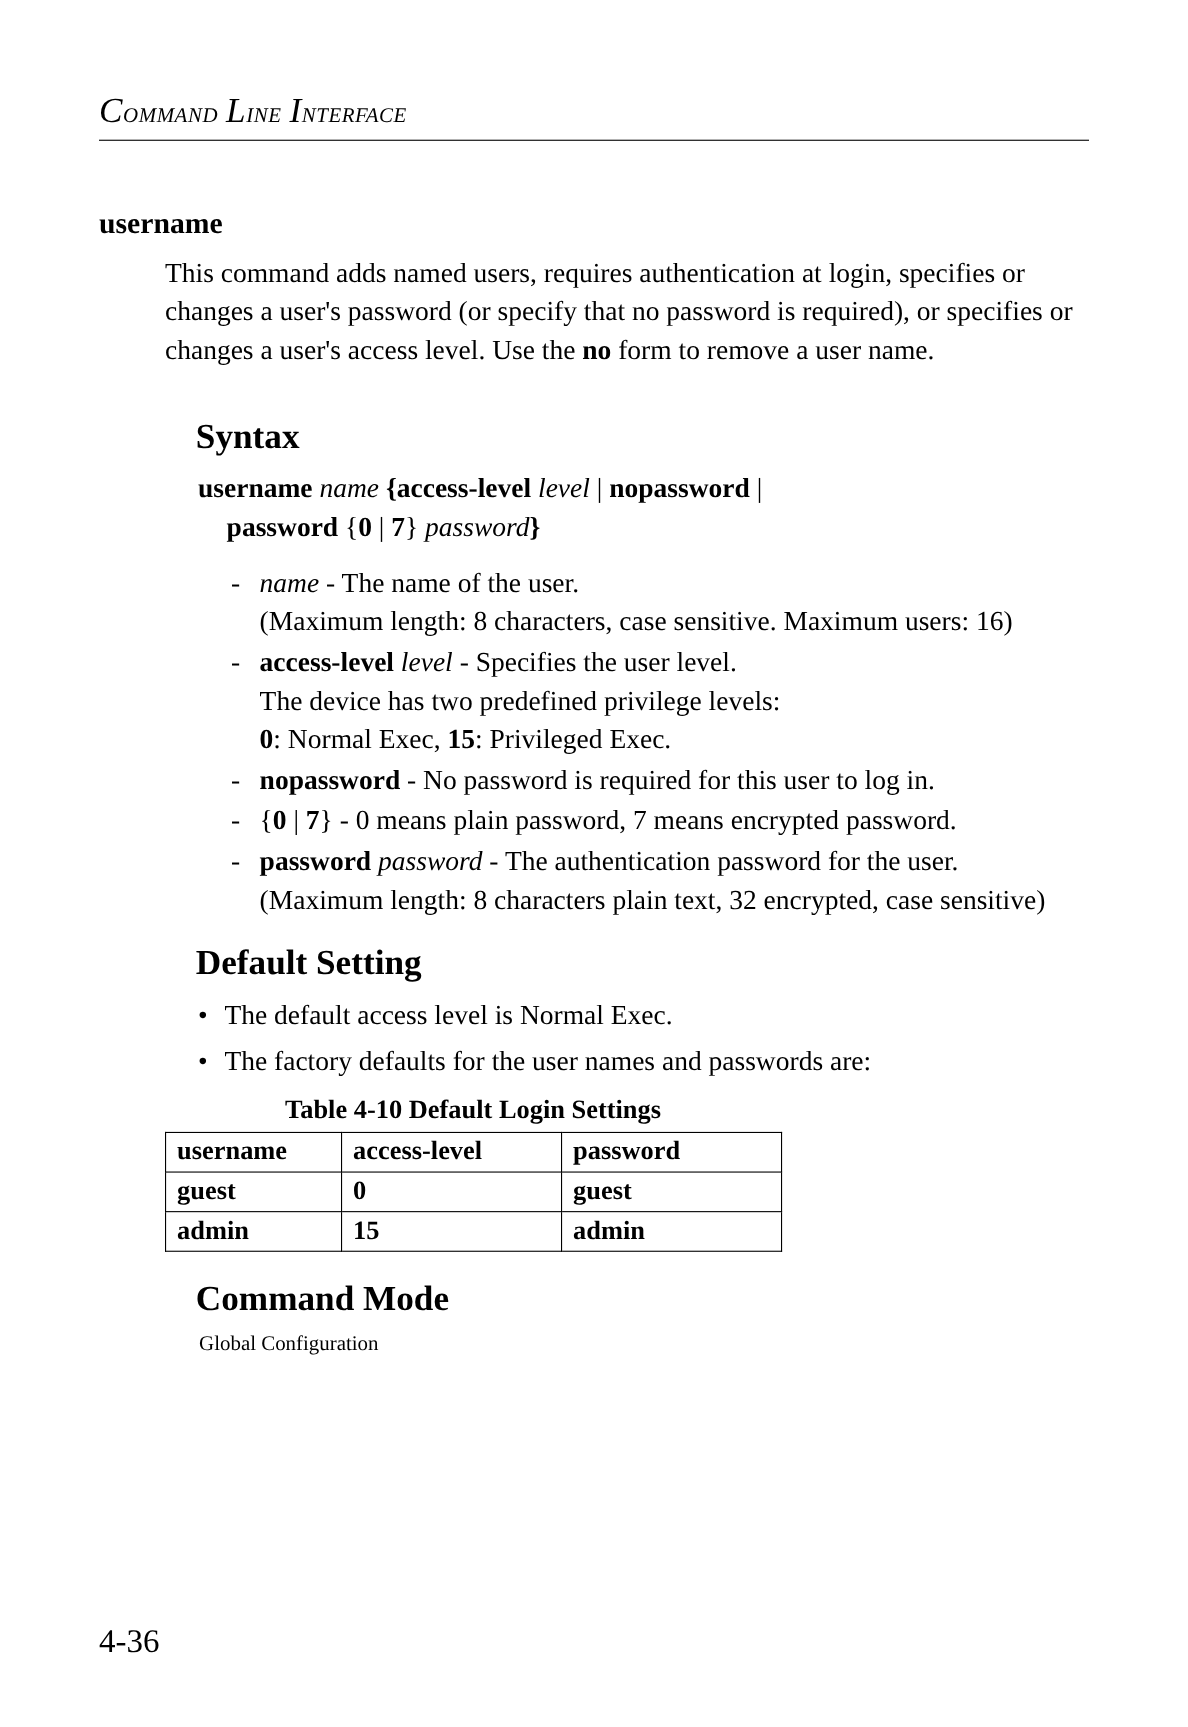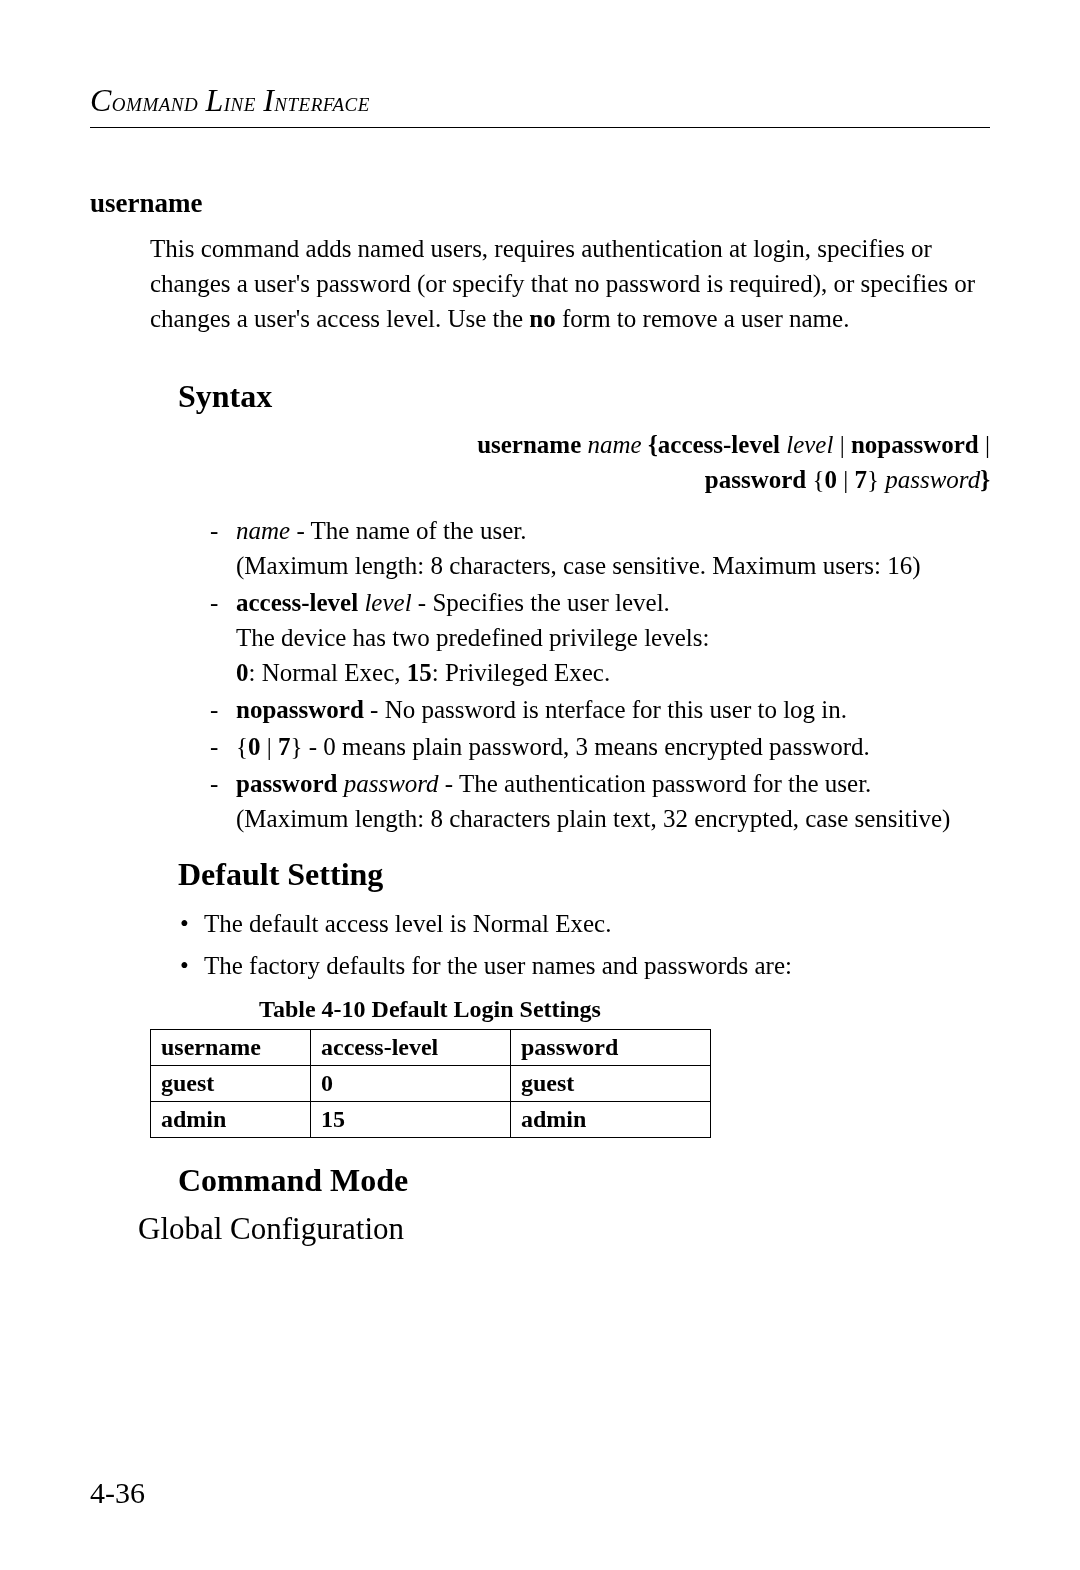--- a/index.html
+++ b/index.html
@@ -46,21 +46,20 @@
       margin-left: 88px;
       font-weight: bold;
       font-size: 32px;
       margin-bottom: 12px;
     }
     .syntax-block {
       margin-left: 90px;
       font-size: 25px;
       line-height: 1.4;
       margin-bottom: 16px;
-      text-align: right;
     }
     .syntax-block .b {
       font-weight: bold;
     }
     .syntax-block .i {
       font-style: italic;
     }
     .syntax-line2 {
       margin-left: 26px;
     }
@@ -121,22 +120,22 @@
       text-align: left;
       font-weight: bold;
     }
     table th {
       font-weight: bold;
     }
     .col1 { width: 160px; }
     .col2 { width: 200px; }
     .col3 { width: 200px; }
     .command-mode-text {
-      margin-left: 48px;
-      font-size: 31px;
+      margin-left: 91px;
+      font-size: 19px;
     }
     .page-num {
       position: absolute;
       bottom: 60px;
       left: 90px;
       font-size: 30px;
     }
   </style>
 </head>
 <body>
@@ -174,27 +173,27 @@
     <div class="param-dash">-</div>
     <div class="param-content">
       <span class="b">access-level</span><span class="i"> level</span><span> - Specifies the user level.</span><br>
       <span>The device has two predefined privilege levels:</span><br>
       <span class="b">0</span><span>: Normal Exec, </span><span class="b">15</span><span>: Privileged Exec.</span>
     </div>
   </div>
   <div class="param-item">
     <div class="param-dash">-</div>
     <div class="param-content">
-      <span class="b">nopassword</span><span> - No password is nterface for this user to log in.</span>
-    </div>
-  </div>
-  <div class="param-item">
-    <div class="param-dash">-</div>
-    <div class="param-content">
-      <span> {</span><span class="b">0</span><span> | </span><span class="b">7</span><span>}</span><span> - 0 means plain password, 3 means encrypted password.</span>
+      <span class="b">nopassword</span><span> - No password is required for this user to log in.</span>
+    </div>
+  </div>
+  <div class="param-item">
+    <div class="param-dash">-</div>
+    <div class="param-content">
+      <span> {</span><span class="b">0</span><span> | </span><span class="b">7</span><span>}</span><span> - 0 means plain password, 7 means encrypted password.</span>
     </div>
   </div>
   <div class="param-item">
     <div class="param-dash">-</div>
     <div class="param-content">
       <span class="b">password</span><span class="i"> password</span><span> - The authentication password for the user.</span><br>
       <span>(Maximum length: 8 characters plain text, 32 encrypted, case sensitive)</span>
     </div>
   </div>
 </div>

